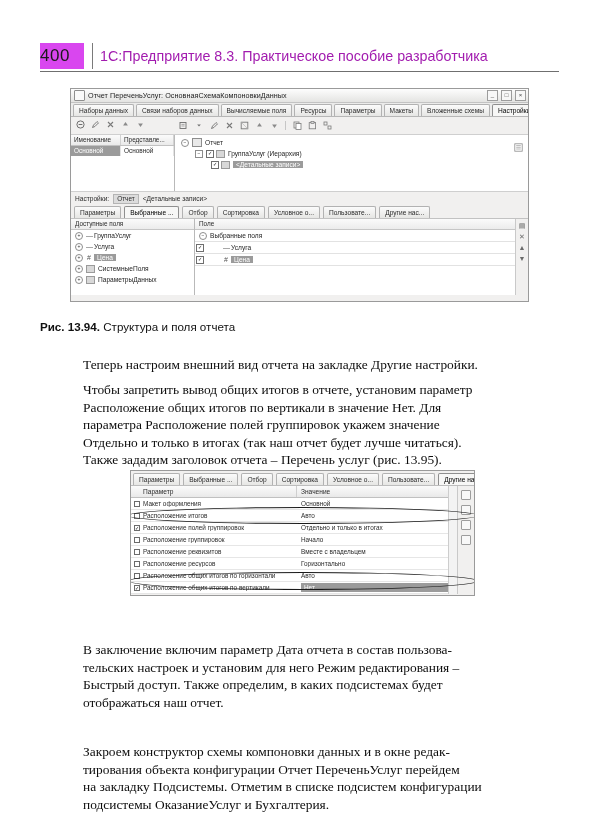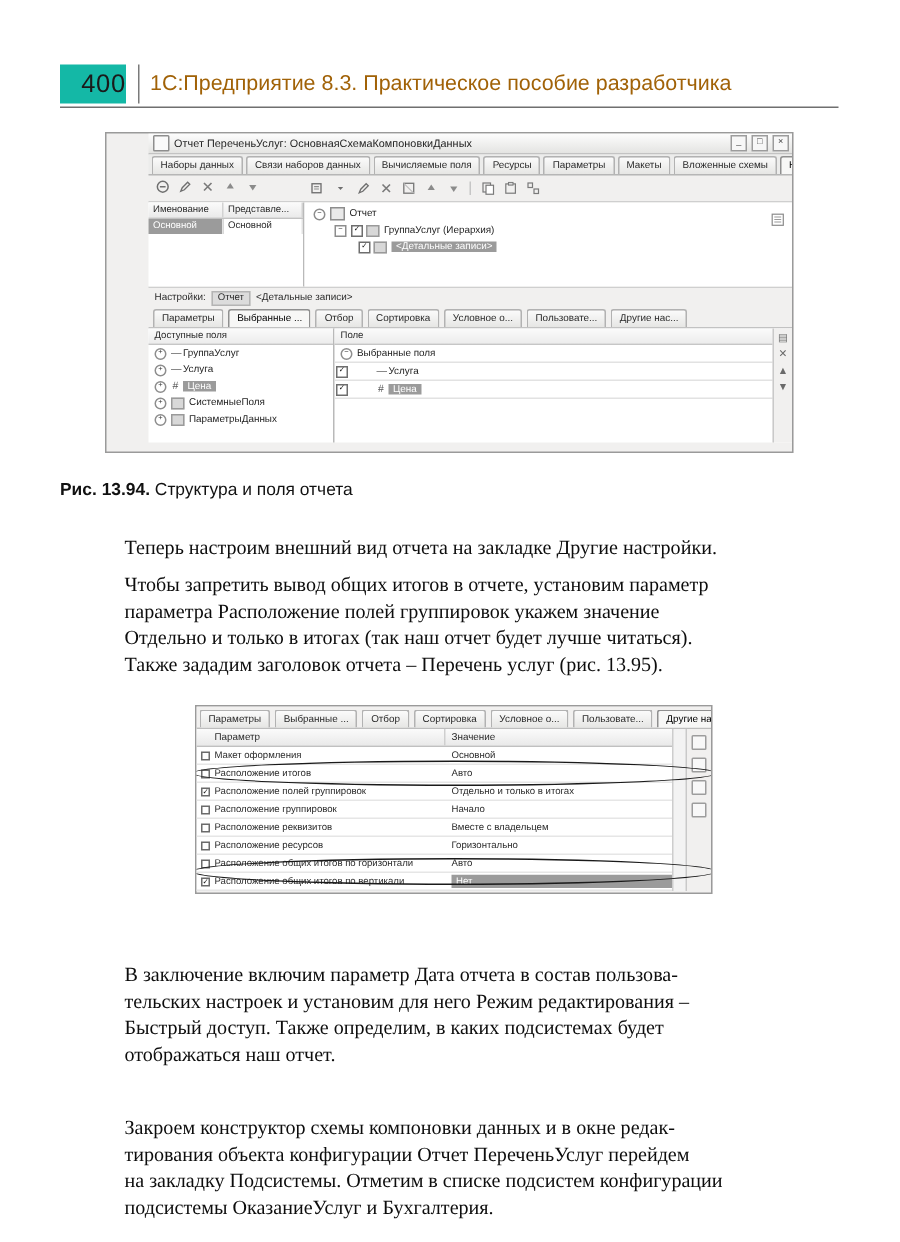--- a/index.html
+++ b/index.html
@@ -8,29 +8,29 @@
     font-family:"Liberation Serif",serif;
     color:#111;
     -webkit-font-smoothing:antialiased;
   }
   .page{position:relative;width:600px;height:828px;box-sizing:border-box;}
 
   
   .header{position:absolute;left:40px;top:43px;width:519px;height:30px;}
   .pagenum{
     position:absolute;left:0;top:0;width:44px;height:26px;
-    background:#14b8a6;color:#1a1a1a;
+    background:#d946ef;color:#1a1a1a;
     font-family:"Liberation Sans",sans-serif;
-    font-size:17px;line-height:26px;text-align:right;letter-spacing:.5px;
+    font-size:17px;line-height:26px;text-align:left;letter-spacing:.5px;
   }
   .headrule{position:absolute;left:52px;top:0;width:1px;height:26px;background:#7a7a7a;}
   .headtitle{
     position:absolute;left:60px;top:2px;
     font-family:"Liberation Sans",sans-serif;
-    font-size:14.3px;line-height:22px;color:#a16207;white-space:nowrap;
+    font-size:14.3px;line-height:22px;color:#a21caf;white-space:nowrap;
   }
   .headunder{position:absolute;left:0;top:28px;width:519px;height:1.2px;background:#6f6f6f;}
 
   
   .para{
     position:absolute;
     font-family:"Liberation Serif",serif;
     font-size:13.4px;line-height:17.6px;
     text-align:justify;color:#0d0d0d;
   }
@@ -42,21 +42,21 @@
 
   
   .win{
     position:absolute;background:#f1f0ef;
     border:1px solid #9a9a9a;
     font-family:"Liberation Sans",sans-serif;
     color:#2b2b2b;
     box-sizing:border-box;
     overflow:hidden;
   }
-  .fig94{left:70px;top:88px;width:459px;height:214px;padding-left:28px;}
+  .fig94{left:70px;top:88px;width:459px;height:214px;}
 
   .titlebar{
     position:relative;height:13px;
     background:linear-gradient(#fdfdfd,#e4e4e2);
     border-bottom:1px solid #c3c3c3;
     display:flex;align-items:center;
   }
   .titlebar .ticon{
     width:9px;height:9px;margin:0 3px 0 3px;flex:0 0 auto;
     border:1px solid #8e8e8e;border-radius:1px;background:#fafafa;
@@ -410,20 +410,21 @@
     <b>Рис. 13.94.</b>
     <span>Структура и поля отчета</span>
   </div>
 
   <div class="para" style="left:83px;top:356px;width:435px;">
     <span>Теперь настроим внешний вид отчета на закладке Другие настройки.</span>
   </div>
 
   <div class="para" style="left:83px;top:381px;width:436px;">
     <div style="display:block;">Чтобы запретить вывод общих итогов в отчете, установим параметр</div>
+    <div style="display:block;">Расположение общих итогов по вертикали в значение Нет. Для</div>
     <div style="display:block;">параметра Расположение полей группировок укажем значение</div>
     <div style="display:block;">Отдельно и только в итогах (так наш отчет будет лучше читаться).</div>
     <div style="display:block;">Также зададим заголовок отчета – Перечень услуг (рис. 13.95).</div>
   </div>
 
   <div class="win fig95">
     <div class="p95tabs">
       <div class="tab">Параметры</div>
       <div class="tab">Выбранные ...</div>
       <div class="tab">Отбор</div>

